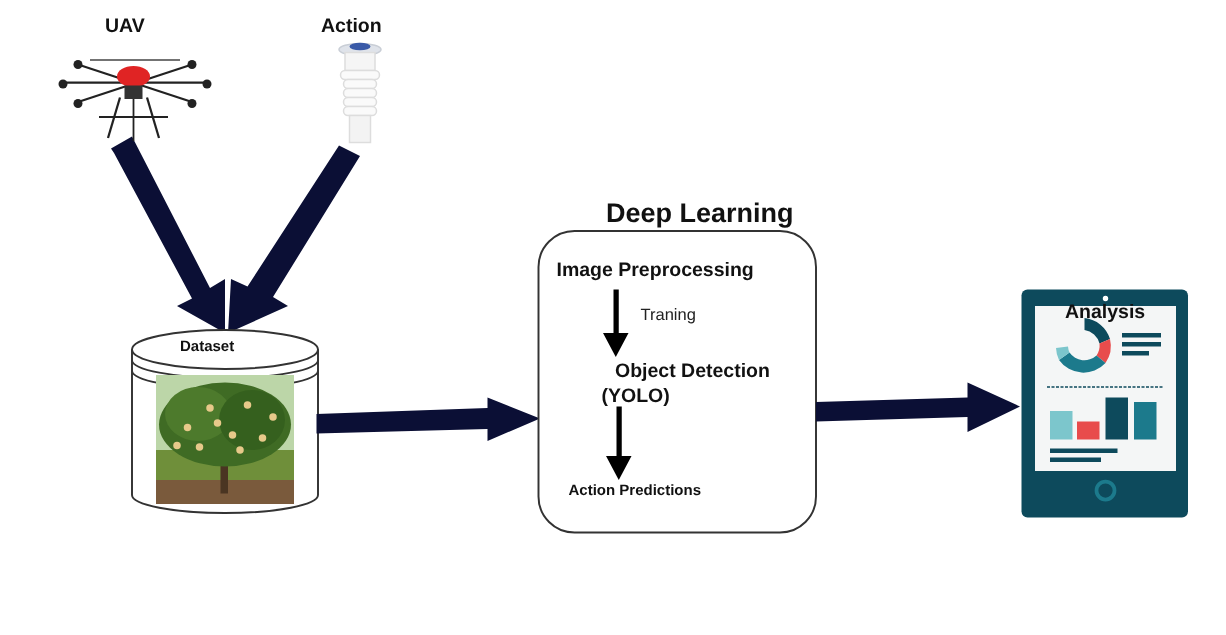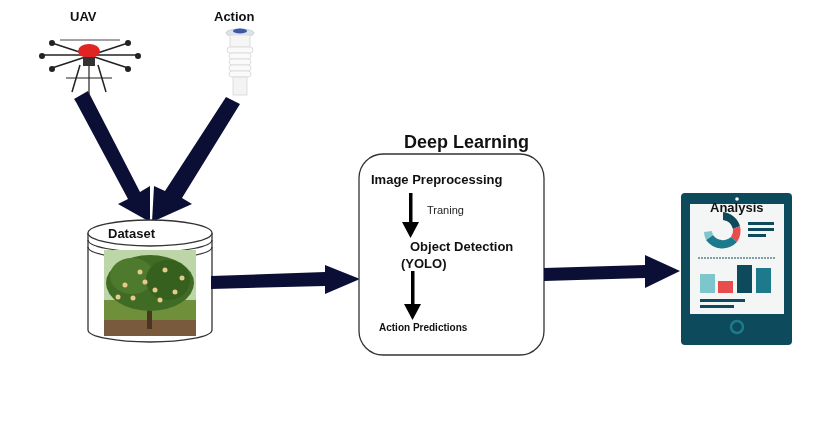--- a/index.html
+++ b/index.html
@@ -120,20 +120,20 @@
     <rect x="229" y="53" width="22" height="6" rx="3" fill="#fafafa" stroke="#ddd"></rect>
     <rect x="229" y="59" width="22" height="6" rx="3" fill="#fafafa" stroke="#ddd"></rect>
     <rect x="229" y="65" width="22" height="6" rx="3" fill="#fafafa" stroke="#ddd"></rect>
     <rect x="229" y="71" width="22" height="6" rx="3" fill="#fafafa" stroke="#ddd"></rect>
     <rect x="233" y="77" width="14" height="18" fill="#f3f3f3" stroke="#ddd"></rect>
   </g>
 </svg>
 
 <div class="abs lbl" style="left:70px;top:9px;font-size:13px;">UAV</div>
 <div class="abs lbl" style="left:214px;top:9px;font-size:13px;">Action</div>
-<div class="abs lbl" style="left:108px;top:226px;font-size:13px;">Dataset</div>
+<div class="abs lbl" style="left:120px;top:226px;font-size:10px;">Dataset</div>
 <div class="abs lbl" style="left:404px;top:132px;font-size:18px;">Deep Learning</div>
 <div class="abs lbl" style="left:371px;top:172px;font-size:13px;">Image Preprocessing</div>
 <div class="abs" style="left:427px;top:204px;font-size:11px;color:#222;text-align:center;">Traning</div>
 <div class="abs lbl" style="left:371px;top:239px;font-size:13px;margin-left:39px;">Object Detection</div>
 <div class="abs lbl" style="left:401px;top:256px;font-size:13px;">(YOLO)</div>
 <div class="abs lbl" style="left:356px;top:322px;font-size:10px;margin-left:23px;">Action Predictions</div>
 <div class="abs lbl" style="left:710px;top:172px;font-size:13px;margin-top:28px;">Analysis</div>
 
 </body></html>

